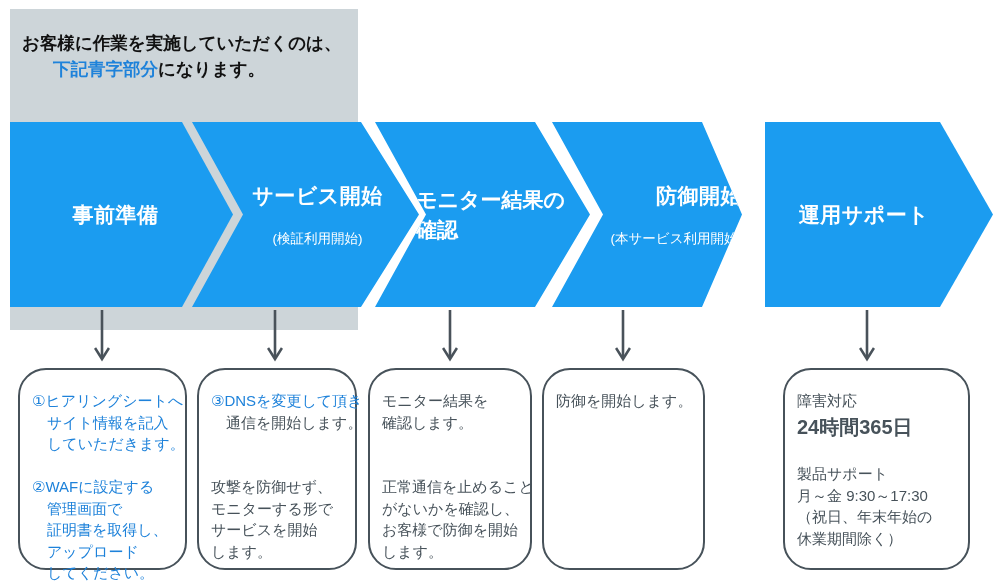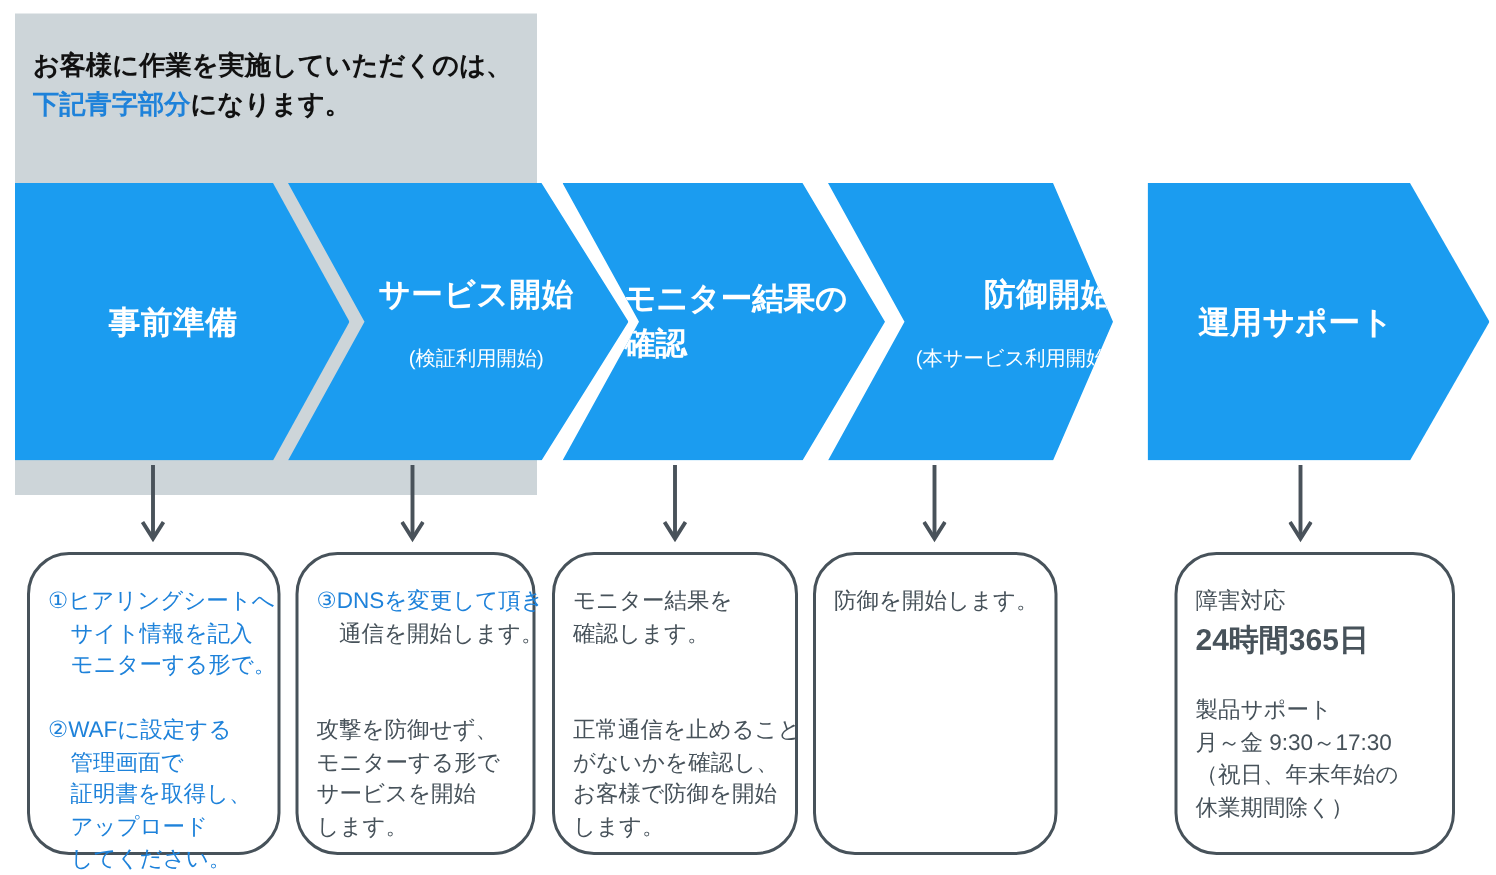--- a/index.html
+++ b/index.html
@@ -17,21 +17,21 @@
   }
   .graybox{
     position:absolute;left:10px;top:9px;width:348px;height:321px;
     background:var(--panel_gray);
   }
   .note{
     position:absolute;left:22px;top:30px;
     font-size:17.5px;line-height:26px;font-weight:600;color:#111111;
     white-space:nowrap;
   }
-  .note .blue{color:var(--text_blue);}
+  .note .blue{color:var(--text_blue);margin-left:31px;}
   .chev{
     position:absolute;top:122px;height:185px;
     background:var(--chevron_blue);color:#ffffff;
     display:flex;flex-direction:column;justify-content:center;align-items:center;
     box-sizing:border-box;
   }
   .t1{font-size:21px;font-weight:600;letter-spacing:0.5px;white-space:nowrap;}
   .t1l{font-size:21px;font-weight:600;line-height:30px;white-space:nowrap;text-align:left;}
   .sub{font-size:13.5px;font-weight:500;margin-top:20px;white-space:nowrap;}
   .down-arrow{position:absolute;top:309px;}
@@ -99,21 +99,21 @@
     <polyline points="1,39 8,50 15,39" fill="none" stroke="var(--arrow_gray)" stroke-width="2.6"></polyline>
   </svg>
 <svg class="down-arrow" style="left:859px" width="16" height="54" viewBox="0 0 16 54">
     <line x1="8" y1="1" x2="8" y2="48" stroke="var(--arrow_gray)" stroke-width="2.6"></line>
     <polyline points="1,39 8,50 15,39" fill="none" stroke="var(--arrow_gray)" stroke-width="2.6"></polyline>
   </svg>
 
 <div class="card" style="left:18px;width:169px;">
     <span class="line c-blue">①ヒアリングシートへ</span>
     <span class="line c-blue ind">サイト情報を記入</span>
-    <span class="line c-blue ind">モニターする形で。</span>
+    <span class="line c-blue ind">していただきます。</span>
     <span class="line"></span>
     <span class="line c-blue">②WAFに設定する</span>
     <span class="line c-blue ind">管理画面で</span>
     <span class="line c-blue ind">証明書を取得し、</span>
     <span class="line c-blue ind">アップロード</span>
     <span class="line c-blue ind">してください。</span>
   </div>
 <div class="card" style="left:197px;width:160px;">
     <span class="line c-blue">③DNSを変更して頂き</span>
     <span class="line c-dark ind">通信を開始します。</span>

